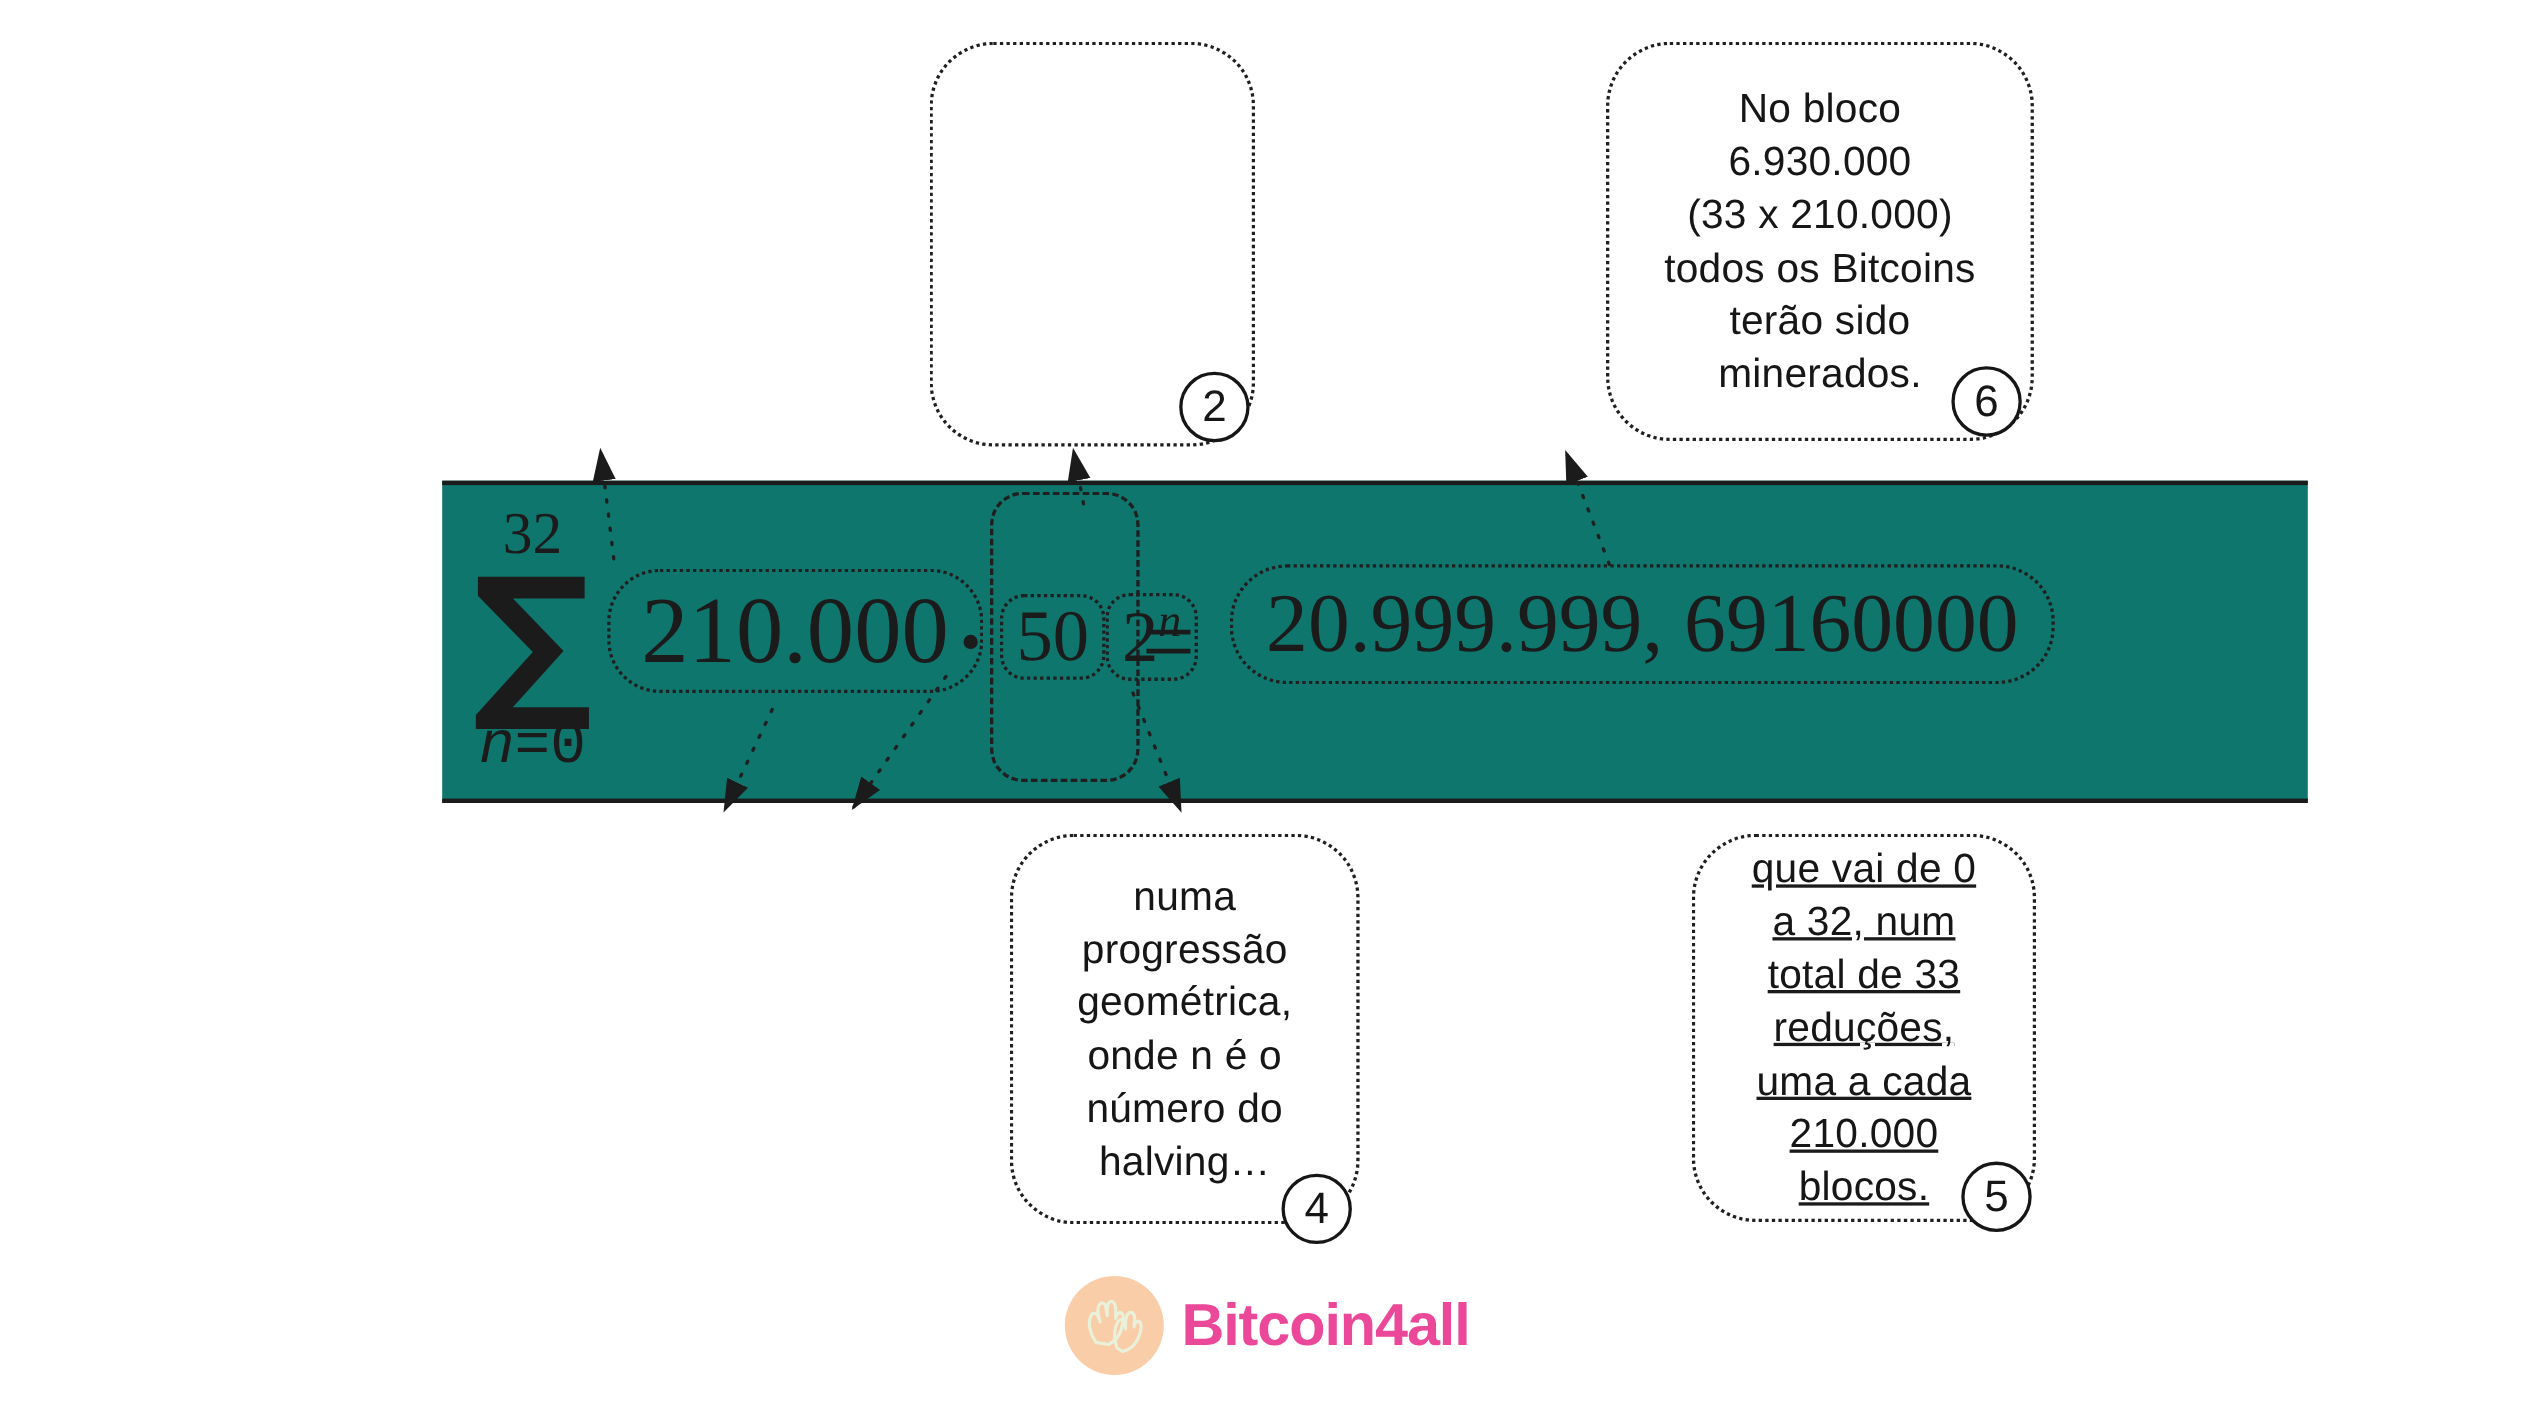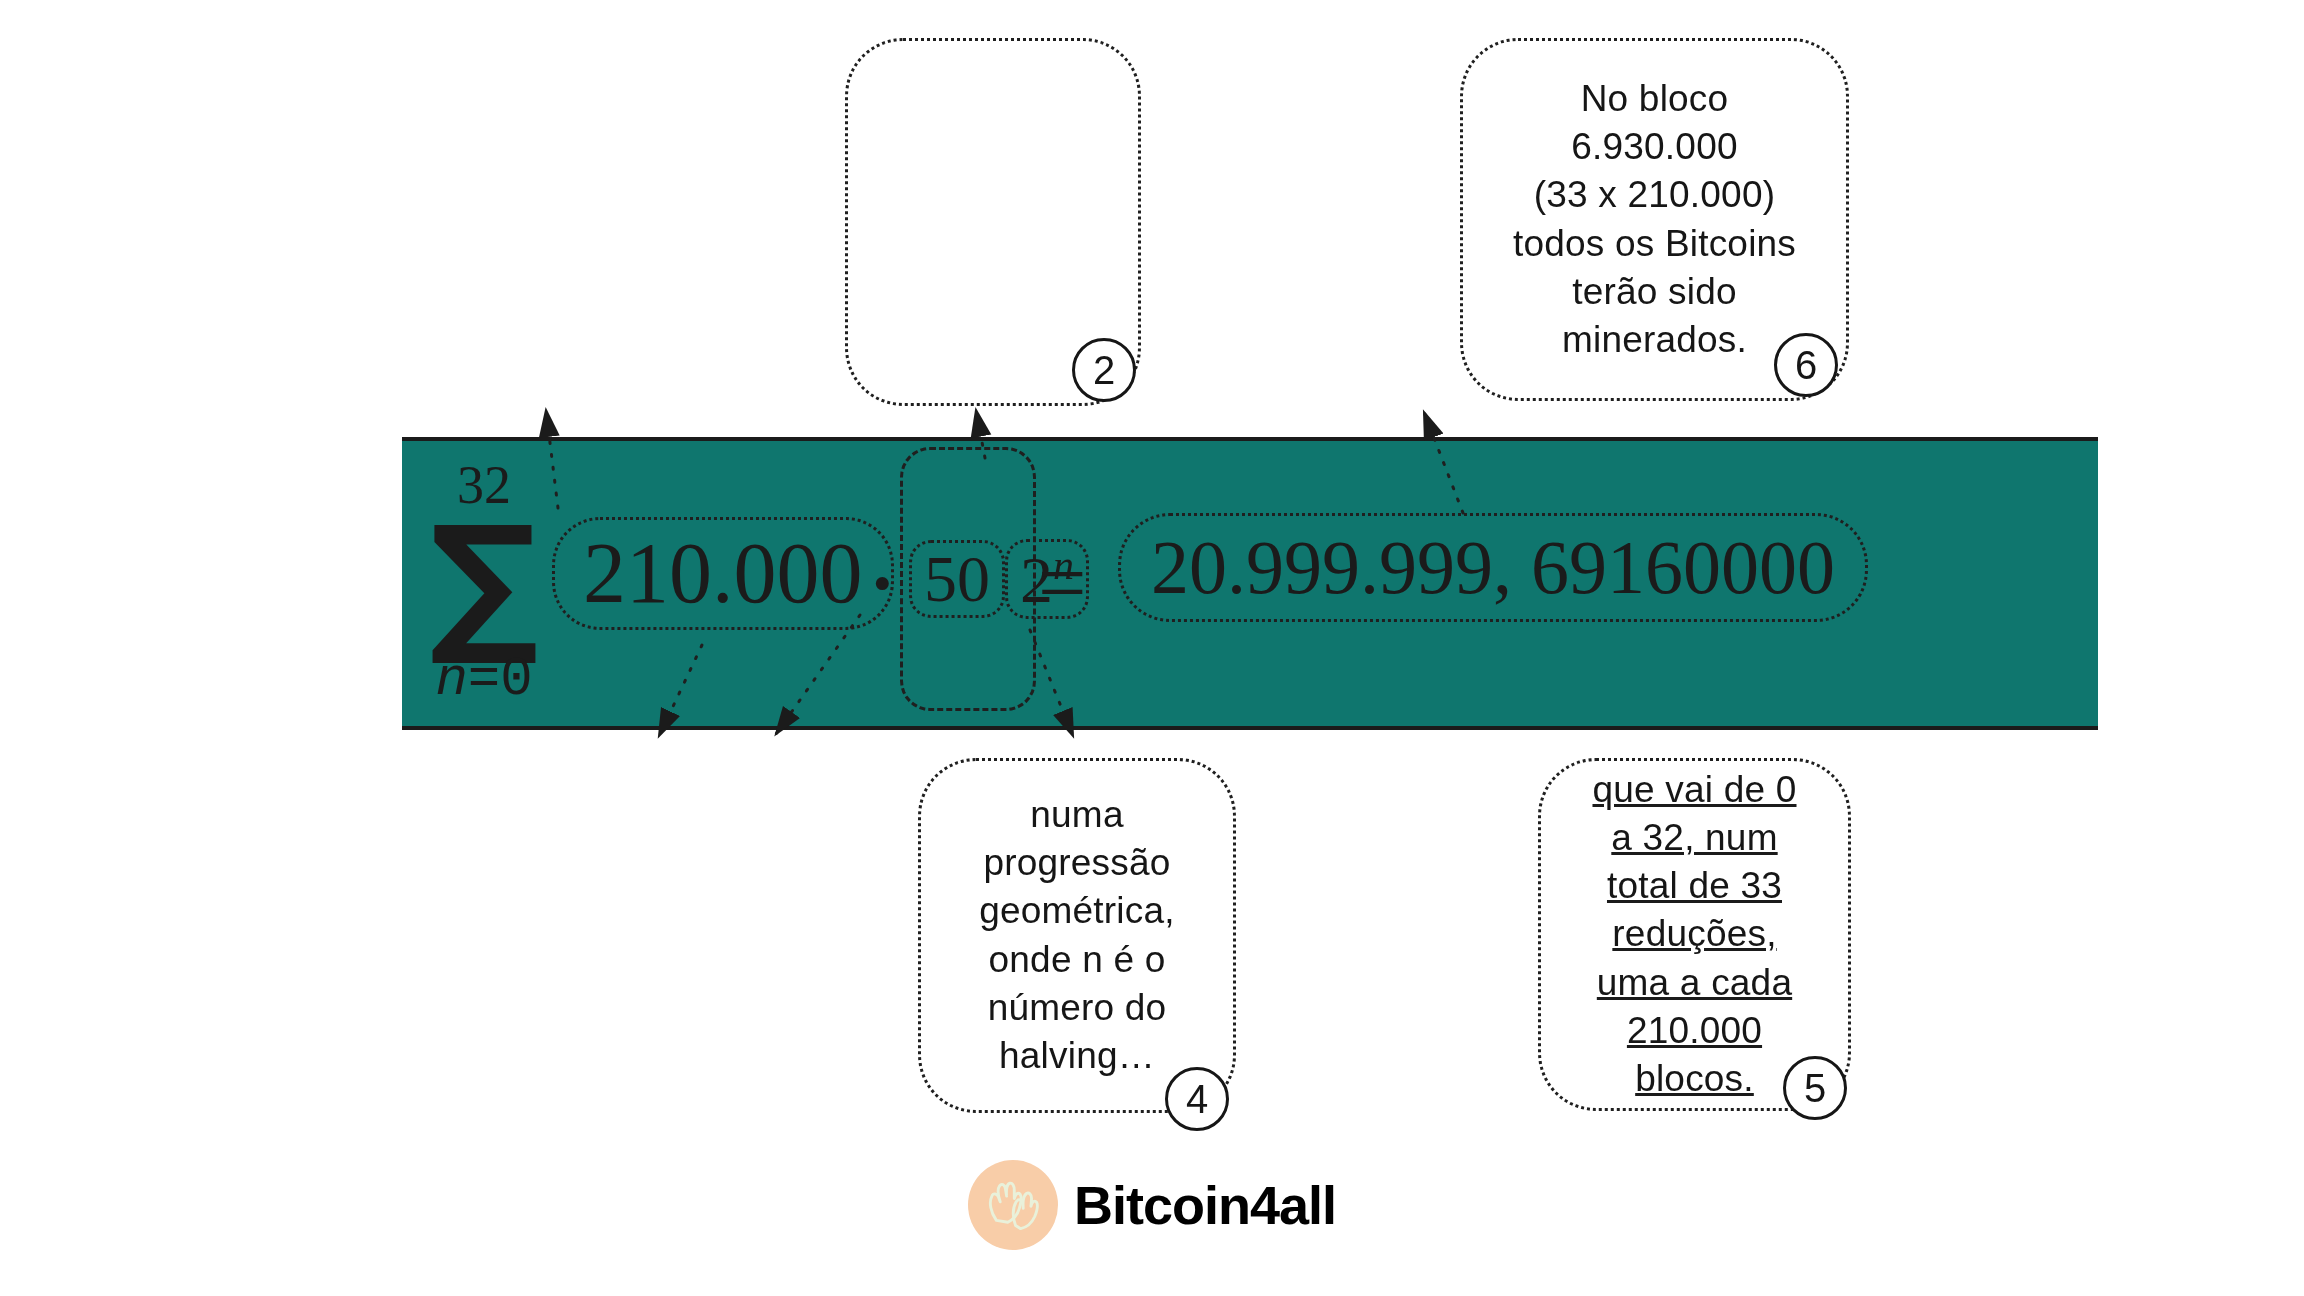--- a/index.html
+++ b/index.html
@@ -80,21 +80,21 @@
   .connectors{position:absolute;left:0;top:0;z-index:3;pointer-events:none;}
   
   .logo{
     position:absolute;left:968px;top:1160px;display:flex;align-items:center;gap:16px;
   }
   .logo-circle{
     width:90px;height:90px;border-radius:50%;background:#f8cda8;
     display:flex;align-items:center;justify-content:center;
   }
   .logo-text{
-    font-size:54px;font-weight:bold;color:#000000;letter-spacing:-1px;
+    font-size:54px;font-weight:bold;color:#ec4899;letter-spacing:-1px;
     font-family:"Liberation Sans",sans-serif;
   }
 </style>
 </head>
 <body>
 
 <div class="canvas">
 
   <svg class="connectors" width="2304" height="1296" viewBox="0 0 2304 1296">
     <defs>

